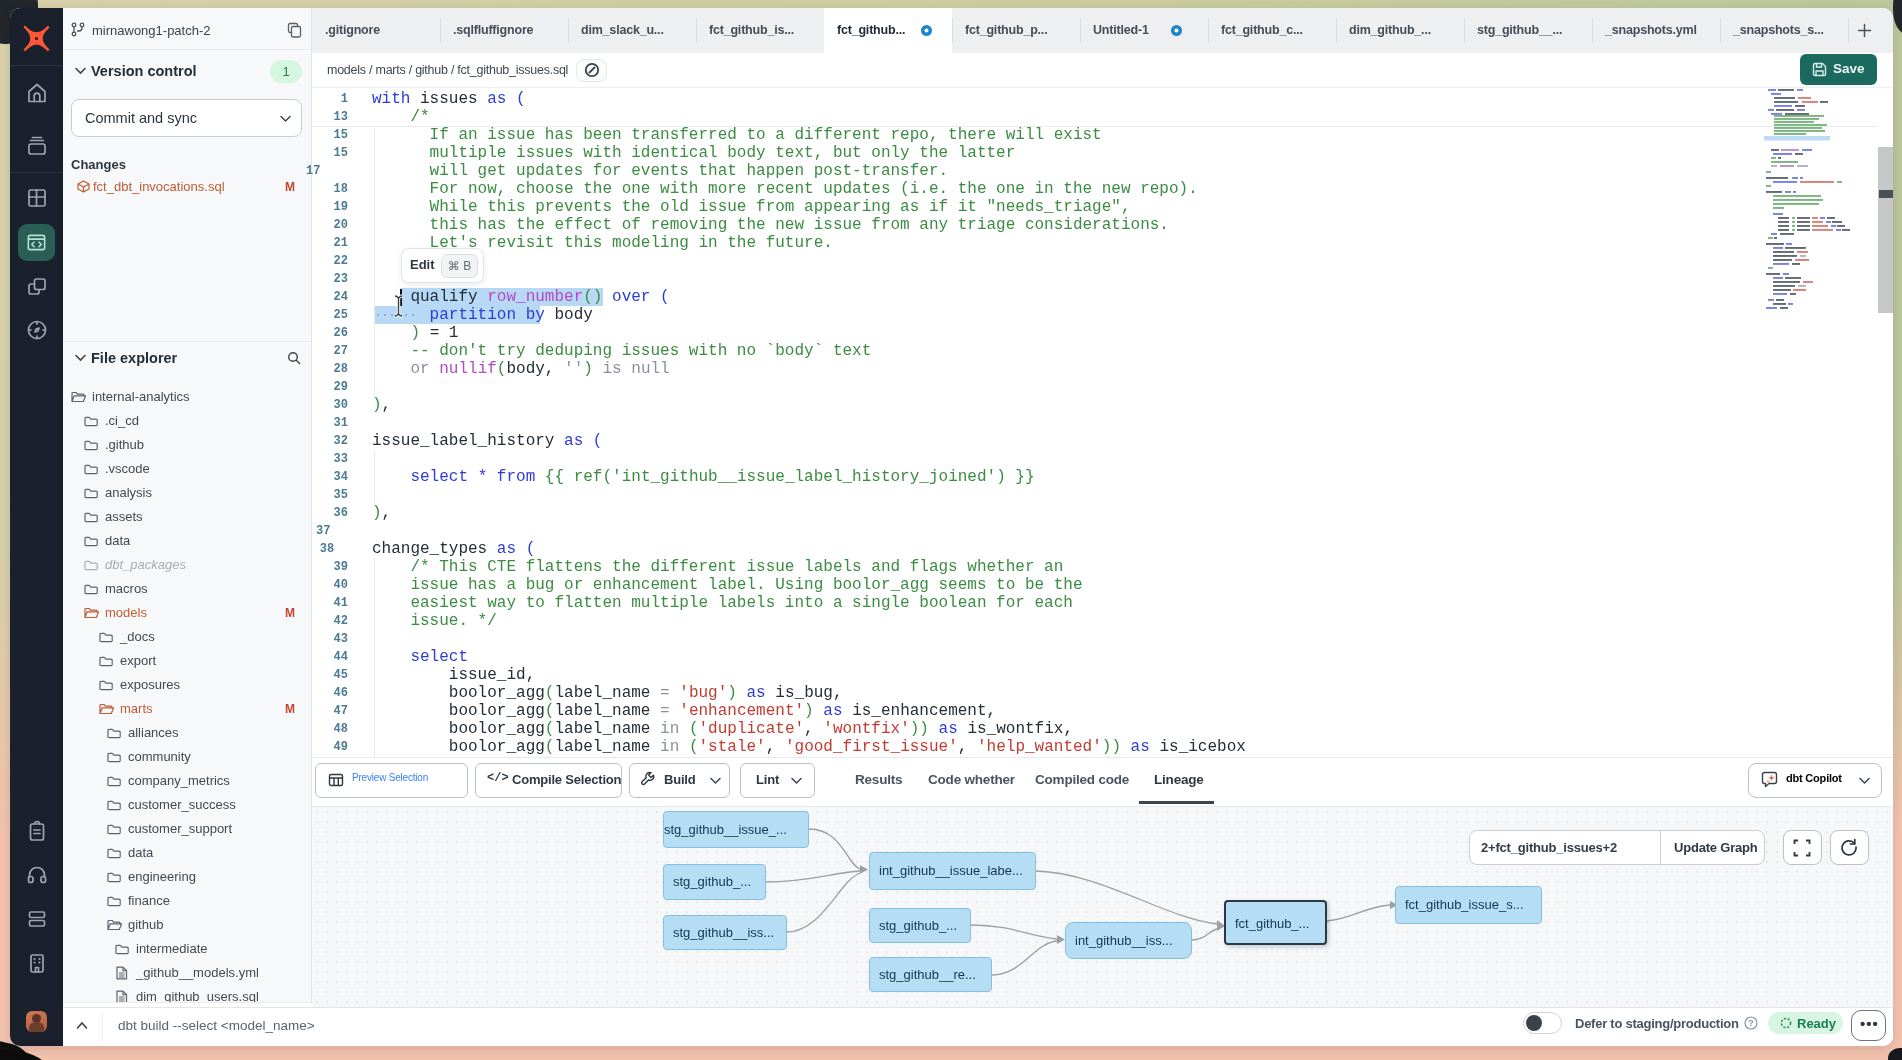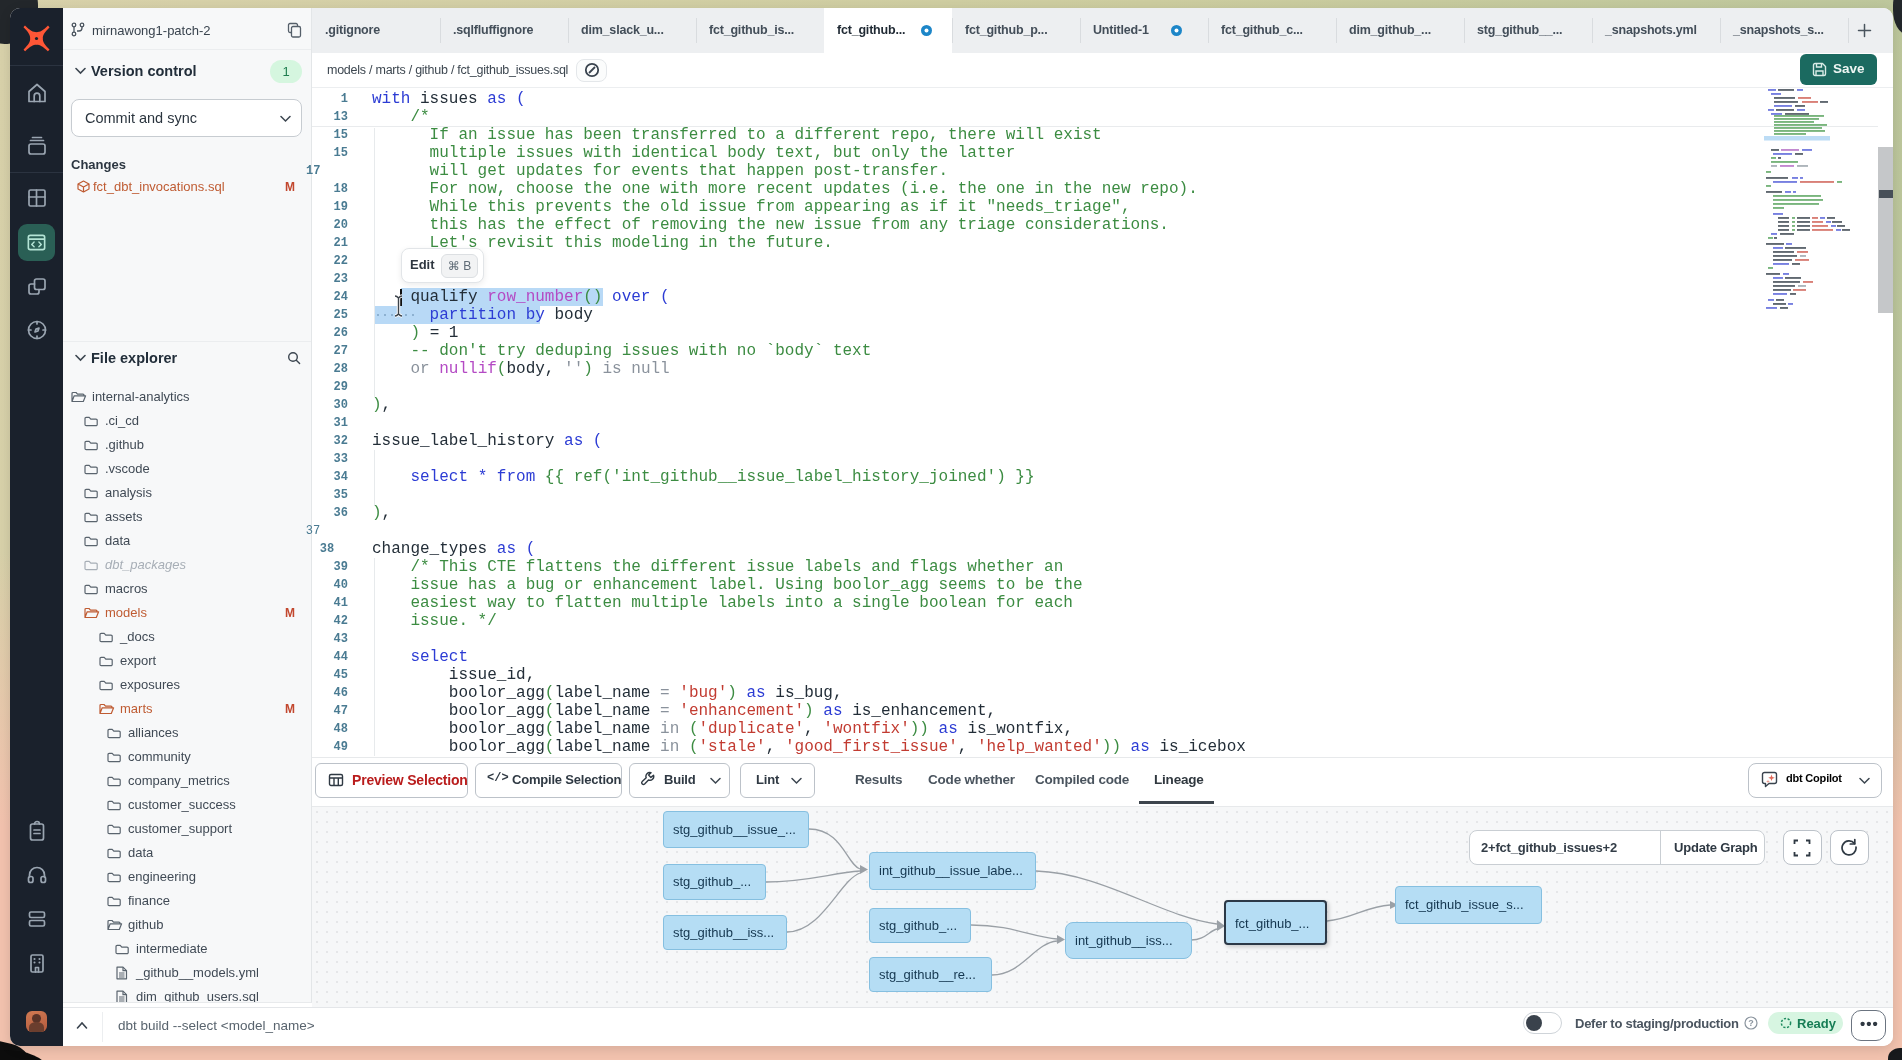--- a/index.html
+++ b/index.html
@@ -336,21 +336,21 @@
 <div class="abs" style="left:306px;top:432px;width:42px;height:18px;font-family:'Liberation Mono',monospace;font-size:12px;font-weight:bold;color:#4a7b92;text-align:right;line-height:18px">32</div>
 <div class="abs mono" style="left:372px;top:432px;height:18px;line-height:18px"><span class="d">issue_label_history</span> <span class="k">as</span> <span class="k">(</span></div>
 <div class="abs" style="left:306px;top:450px;width:42px;height:18px;font-family:'Liberation Mono',monospace;font-size:12px;font-weight:bold;color:#4a7b92;text-align:right;line-height:18px">33</div>
 <div class="abs mono" style="left:372px;top:450px;height:18px;line-height:18px"></div>
 <div class="abs" style="left:306px;top:468px;width:42px;height:18px;font-family:'Liberation Mono',monospace;font-size:12px;font-weight:bold;color:#4a7b92;text-align:right;line-height:18px">34</div>
 <div class="abs mono" style="left:372px;top:468px;height:18px;line-height:18px">    <span class="k">select</span> <span class="k">*</span> <span class="k">from</span> <span class="c">{{ ref('int_github__issue_label_history_joined') }}</span></div>
 <div class="abs" style="left:306px;top:486px;width:42px;height:18px;font-family:'Liberation Mono',monospace;font-size:12px;font-weight:bold;color:#4a7b92;text-align:right;line-height:18px">35</div>
 <div class="abs mono" style="left:372px;top:486px;height:18px;line-height:18px"></div>
 <div class="abs" style="left:306px;top:504px;width:42px;height:18px;font-family:'Liberation Mono',monospace;font-size:12px;font-weight:bold;color:#4a7b92;text-align:right;line-height:18px">36</div>
 <div class="abs mono" style="left:372px;top:504px;height:18px;line-height:18px"><span class="pn">)</span><span class="d">,</span></div>
-<div class="abs" style="left:292px;top:522px;width:42px;height:18px;font-family:'Liberation Mono',monospace;font-size:12px;font-weight:normal;color:#4a7b92;text-align:center;line-height:18px">37</div>
+<div class="abs" style="left:316px;top:522px;width:42px;height:18px;font-family:'Liberation Mono',monospace;font-size:12px;font-weight:bold;color:#4a7b92;text-align:left;line-height:18px">37</div>
 <div class="abs mono" style="left:372px;top:522px;height:18px;line-height:18px"></div>
 <div class="abs" style="left:306px;top:540px;width:42px;height:18px;font-family:'Liberation Mono',monospace;font-size:12px;font-weight:bold;color:#4a7b92;text-align:center;line-height:18px">38</div>
 <div class="abs mono" style="left:372px;top:540px;height:18px;line-height:18px"><span class="d">change_types</span> <span class="k">as</span> <span class="k">(</span></div>
 <div class="abs" style="left:306px;top:558px;width:42px;height:18px;font-family:'Liberation Mono',monospace;font-size:12px;font-weight:bold;color:#4a7b92;text-align:right;line-height:18px">39</div>
 <div class="abs mono" style="left:372px;top:558px;height:18px;line-height:18px">    <span class="c">/* This CTE flattens the different issue labels and flags whether an</span></div>
 <div class="abs" style="left:306px;top:576px;width:42px;height:18px;font-family:'Liberation Mono',monospace;font-size:12px;font-weight:bold;color:#4a7b92;text-align:right;line-height:18px">40</div>
 <div class="abs mono" style="left:372px;top:576px;height:18px;line-height:18px">    <span class="c">issue has a bug or enhancement label. Using boolor_agg seems to be the</span></div>
 <div class="abs" style="left:306px;top:594px;width:42px;height:18px;font-family:'Liberation Mono',monospace;font-size:12px;font-weight:bold;color:#4a7b92;text-align:right;line-height:18px">41</div>
 <div class="abs mono" style="left:372px;top:594px;height:18px;line-height:18px">    <span class="c">easiest way to flatten multiple labels into a single boolean for each</span></div>
 <div class="abs" style="left:306px;top:612px;width:42px;height:18px;font-family:'Liberation Mono',monospace;font-size:12px;font-weight:bold;color:#4a7b92;text-align:right;line-height:18px">42</div>
@@ -489,21 +489,21 @@
         <rect x="0" y="47" width="66" height="4.5" fill="#bcdcf5"></rect>
       </svg>
 <div class="abs" style="left:1878px;top:147px;width:15px;height:166px;background:#c5c7c9"></div>
 <div class="abs" style="left:1879px;top:190px;width:14px;height:8px;background:#474f58"></div>
 <div class="abs" style="left:312px;top:757px;width:1581px;height:50px;background:#fff;border-top:1px solid #e7e9eb;border-bottom:1px solid #e7e9eb"></div>
 <div class="abs" style="left:315px;top:763px;width:153px;height:35px;background:#fff;border:1px solid #bcc2c9;border-radius:6px"></div>
 <svg class="ic" style="left:328px;top:772px" width="16" height="16" viewBox="0 0 16 16">
 <rect x="1.5" y="2.5" width="13" height="11" rx="1.5" stroke="#2f3943" stroke-width="1.4" fill="none"></rect>
 <path d="M1.5 6 H14.5 M6 6 V13.5 M10.3 6 V13.5" stroke="#2f3943" stroke-width="1.4"></path>
       </svg>
-<div class="abs" style="left:352px;top:772px;font-size:14px;letter-spacing:-.2px;font-weight:bold;color:#b91c1c">Preview Selection</div>
+<div class="abs" style="left:352px;top:772px;font-size:10px;letter-spacing:-.2px;font-weight:normal;color:#3b82f6">Preview Selection</div>
 <div class="abs" style="left:475px;top:763px;width:147px;height:35px;background:#fff;border:1px solid #bcc2c9;border-radius:6px"></div>
 <div class="abs" style="left:487px;top:771px;font-size:12px;font-weight:bold;color:#2f3943;font-family:'Liberation Mono',monospace">&lt;/&gt;</div>
 <div class="abs" style="left:512px;top:772px;font-size:13px;letter-spacing:-.2px;font-weight:bold;color:#2f3943">Compile Selection</div>
 <div class="abs" style="left:629px;top:763px;width:101px;height:35px;background:#fff;border:1px solid #bcc2c9;border-radius:6px"></div>
 <svg class="ic" style="left:640px;top:771px" width="15" height="15" viewBox="0 0 15 15">
 <path d="M13.5 4.2 a3.8 3.8 0 0 1 -5 4.8 L4.6 13 a1.7 1.7 0 0 1 -2.4 -2.4 L6.2 6.7 a3.8 3.8 0 0 1 4.8 -5 L8.6 4.1 L10.9 6.4 Z" stroke="#2f3943" stroke-width="1.4" fill="none" stroke-linejoin="round"></path>
       </svg>
 <div class="abs" style="left:664px;top:772px;font-size:13px;letter-spacing:-.2px;font-weight:bold;color:#2f3943">Build</div>
 <svg class="ic" style="left:710px;top:777px" width="11" height="8" viewBox="0 0 11 8">
         <path d="M1 1.5 L5.5 6 L10 1.5" stroke="#3c4650" stroke-width="1.5" fill="none" stroke-linecap="round"></path>
@@ -540,21 +540,21 @@
 <path d="M879,133 C893,133 897,124 905,122"></path>
 <path d="M1015,114 C1040,112 1055,99 1078,98"></path>
 </g>
 <g fill="#9aa0a6">
 <path d="M548,58 L556,62.5 L548,67 Z"></path>
 <path d="M745,128 L753,132.5 L745,137 Z"></path>
 <path d="M905,113 L913,119 L905,124 Z"></path>
 <path d="M1078,94 L1086,98 L1078,102 Z"></path>
 </g>
       </svg>
-<div class="abs" style="left:663px;top:811px;width:146px;height:37px;background:#b5ddf4;border:1px solid #85bfe0;border-radius:4px;font-size:13px;color:#14364f;line-height:35px;padding-left:9px;white-space:nowrap;overflow:hidden">stg_github__issue_...</div>
+<div class="abs" style="left:663px;top:811px;width:146px;height:37px;background:#b5ddf4;border:1px solid #85bfe0;border-radius:4px;font-size:13px;color:#14364f;line-height:35px;white-space:nowrap;overflow:hidden">stg_github__issue_...</div>
 <div class="abs" style="left:663px;top:864px;width:103px;height:36px;background:#b5ddf4;border:1px solid #85bfe0;border-radius:4px;font-size:13px;color:#14364f;line-height:34px;padding-left:9px;white-space:nowrap;overflow:hidden">stg_github_...</div>
 <div class="abs" style="left:663px;top:915px;width:124px;height:35px;background:#b5ddf4;border:1px solid #85bfe0;border-radius:4px;font-size:13px;color:#14364f;line-height:33px;padding-left:9px;white-space:nowrap;overflow:hidden">stg_github__iss...</div>
 <div class="abs" style="left:869px;top:852px;width:167px;height:38px;background:#b5ddf4;border:1px solid #85bfe0;border-radius:4px;font-size:13px;color:#14364f;line-height:36px;padding-left:9px;white-space:nowrap;overflow:hidden">int_github__issue_labe...</div>
 <div class="abs" style="left:869px;top:908px;width:102px;height:35px;background:#b5ddf4;border:1px solid #85bfe0;border-radius:4px;font-size:13px;color:#14364f;line-height:33px;padding-left:9px;white-space:nowrap;overflow:hidden">stg_github_...</div>
 <div class="abs" style="left:869px;top:957px;width:123px;height:35px;background:#b5ddf4;border:1px solid #85bfe0;border-radius:4px;font-size:13px;color:#14364f;line-height:33px;padding-left:9px;white-space:nowrap;overflow:hidden">stg_github__re...</div>
 <div class="abs" style="left:1065px;top:922px;width:127px;height:37px;background:#b5ddf4;border:1px solid #85bfe0;border-radius:8px;font-size:13px;color:#14364f;line-height:35px;padding-left:9px;white-space:nowrap;overflow:hidden">int_github__iss...</div>
 <div class="abs" style="left:1224px;top:900px;width:103px;height:45px;background:#b5ddf4;border:2px solid #2c3947;border-radius:4px;font-size:13px;color:#14364f;line-height:43px;padding-left:9px;white-space:nowrap;overflow:hidden;box-shadow:2px 2px 4px rgba(0,0,0,.18)">fct_github_...</div>
 <div class="abs" style="left:1395px;top:886px;width:147px;height:38px;background:#b5ddf4;border:1px solid #85bfe0;border-radius:4px;font-size:13px;color:#14364f;line-height:36px;padding-left:9px;white-space:nowrap;overflow:hidden">fct_github_issue_s...</div>
 <div class="abs" style="left:1469px;top:830px;width:296px;height:35px;background:#fff;border:1px solid #c9ced3;border-radius:8px"></div>
 <div class="abs" style="left:1660px;top:830px;width:1px;height:35px;background:#c9ced3"></div>

